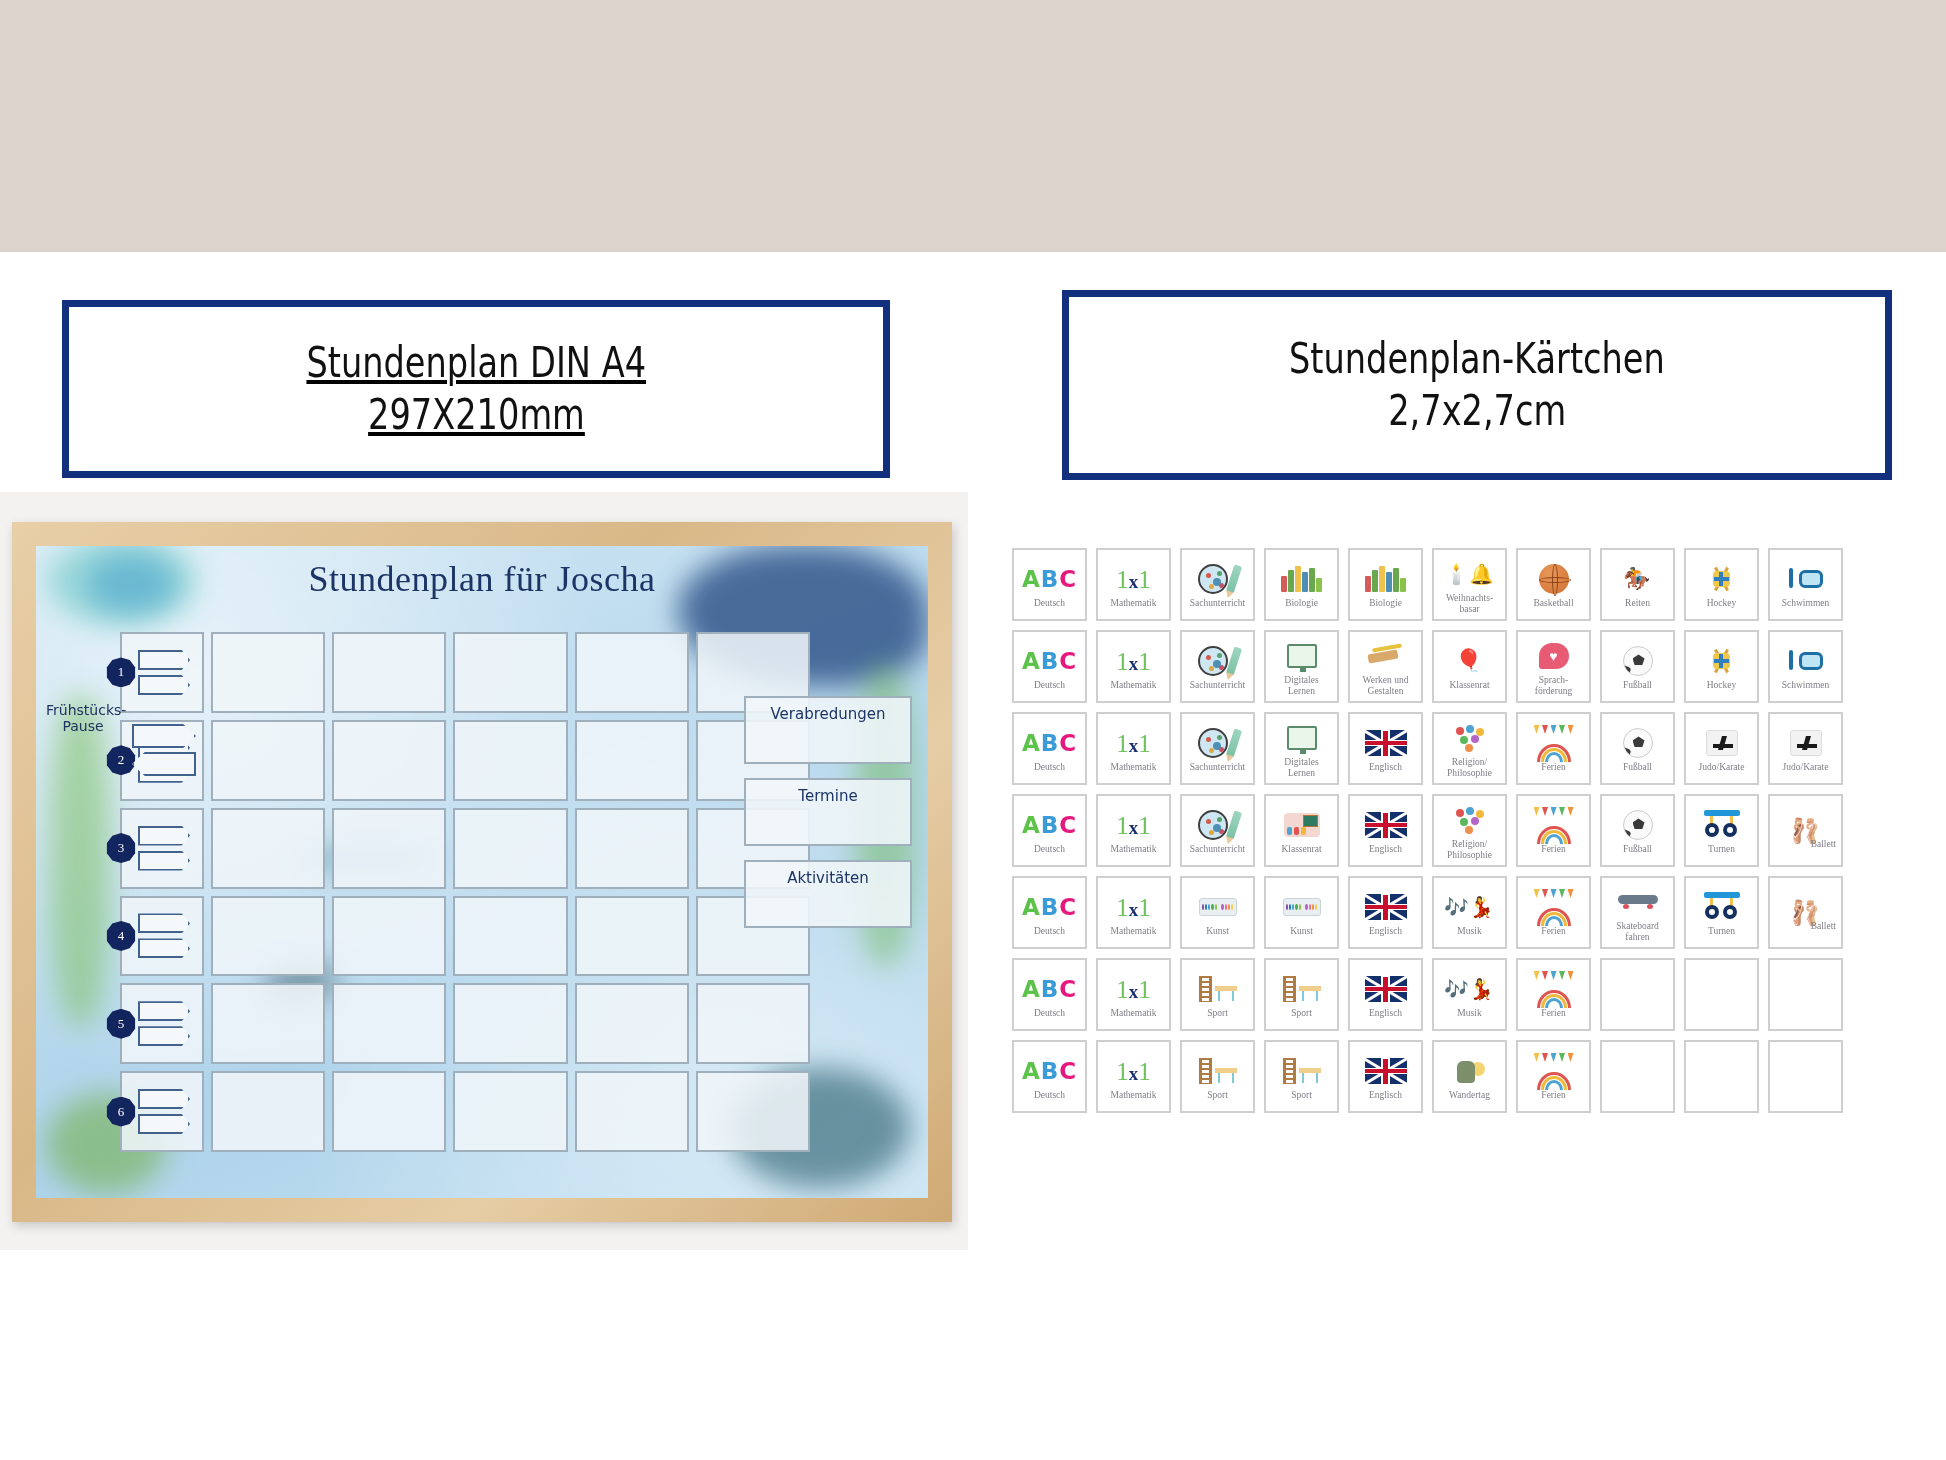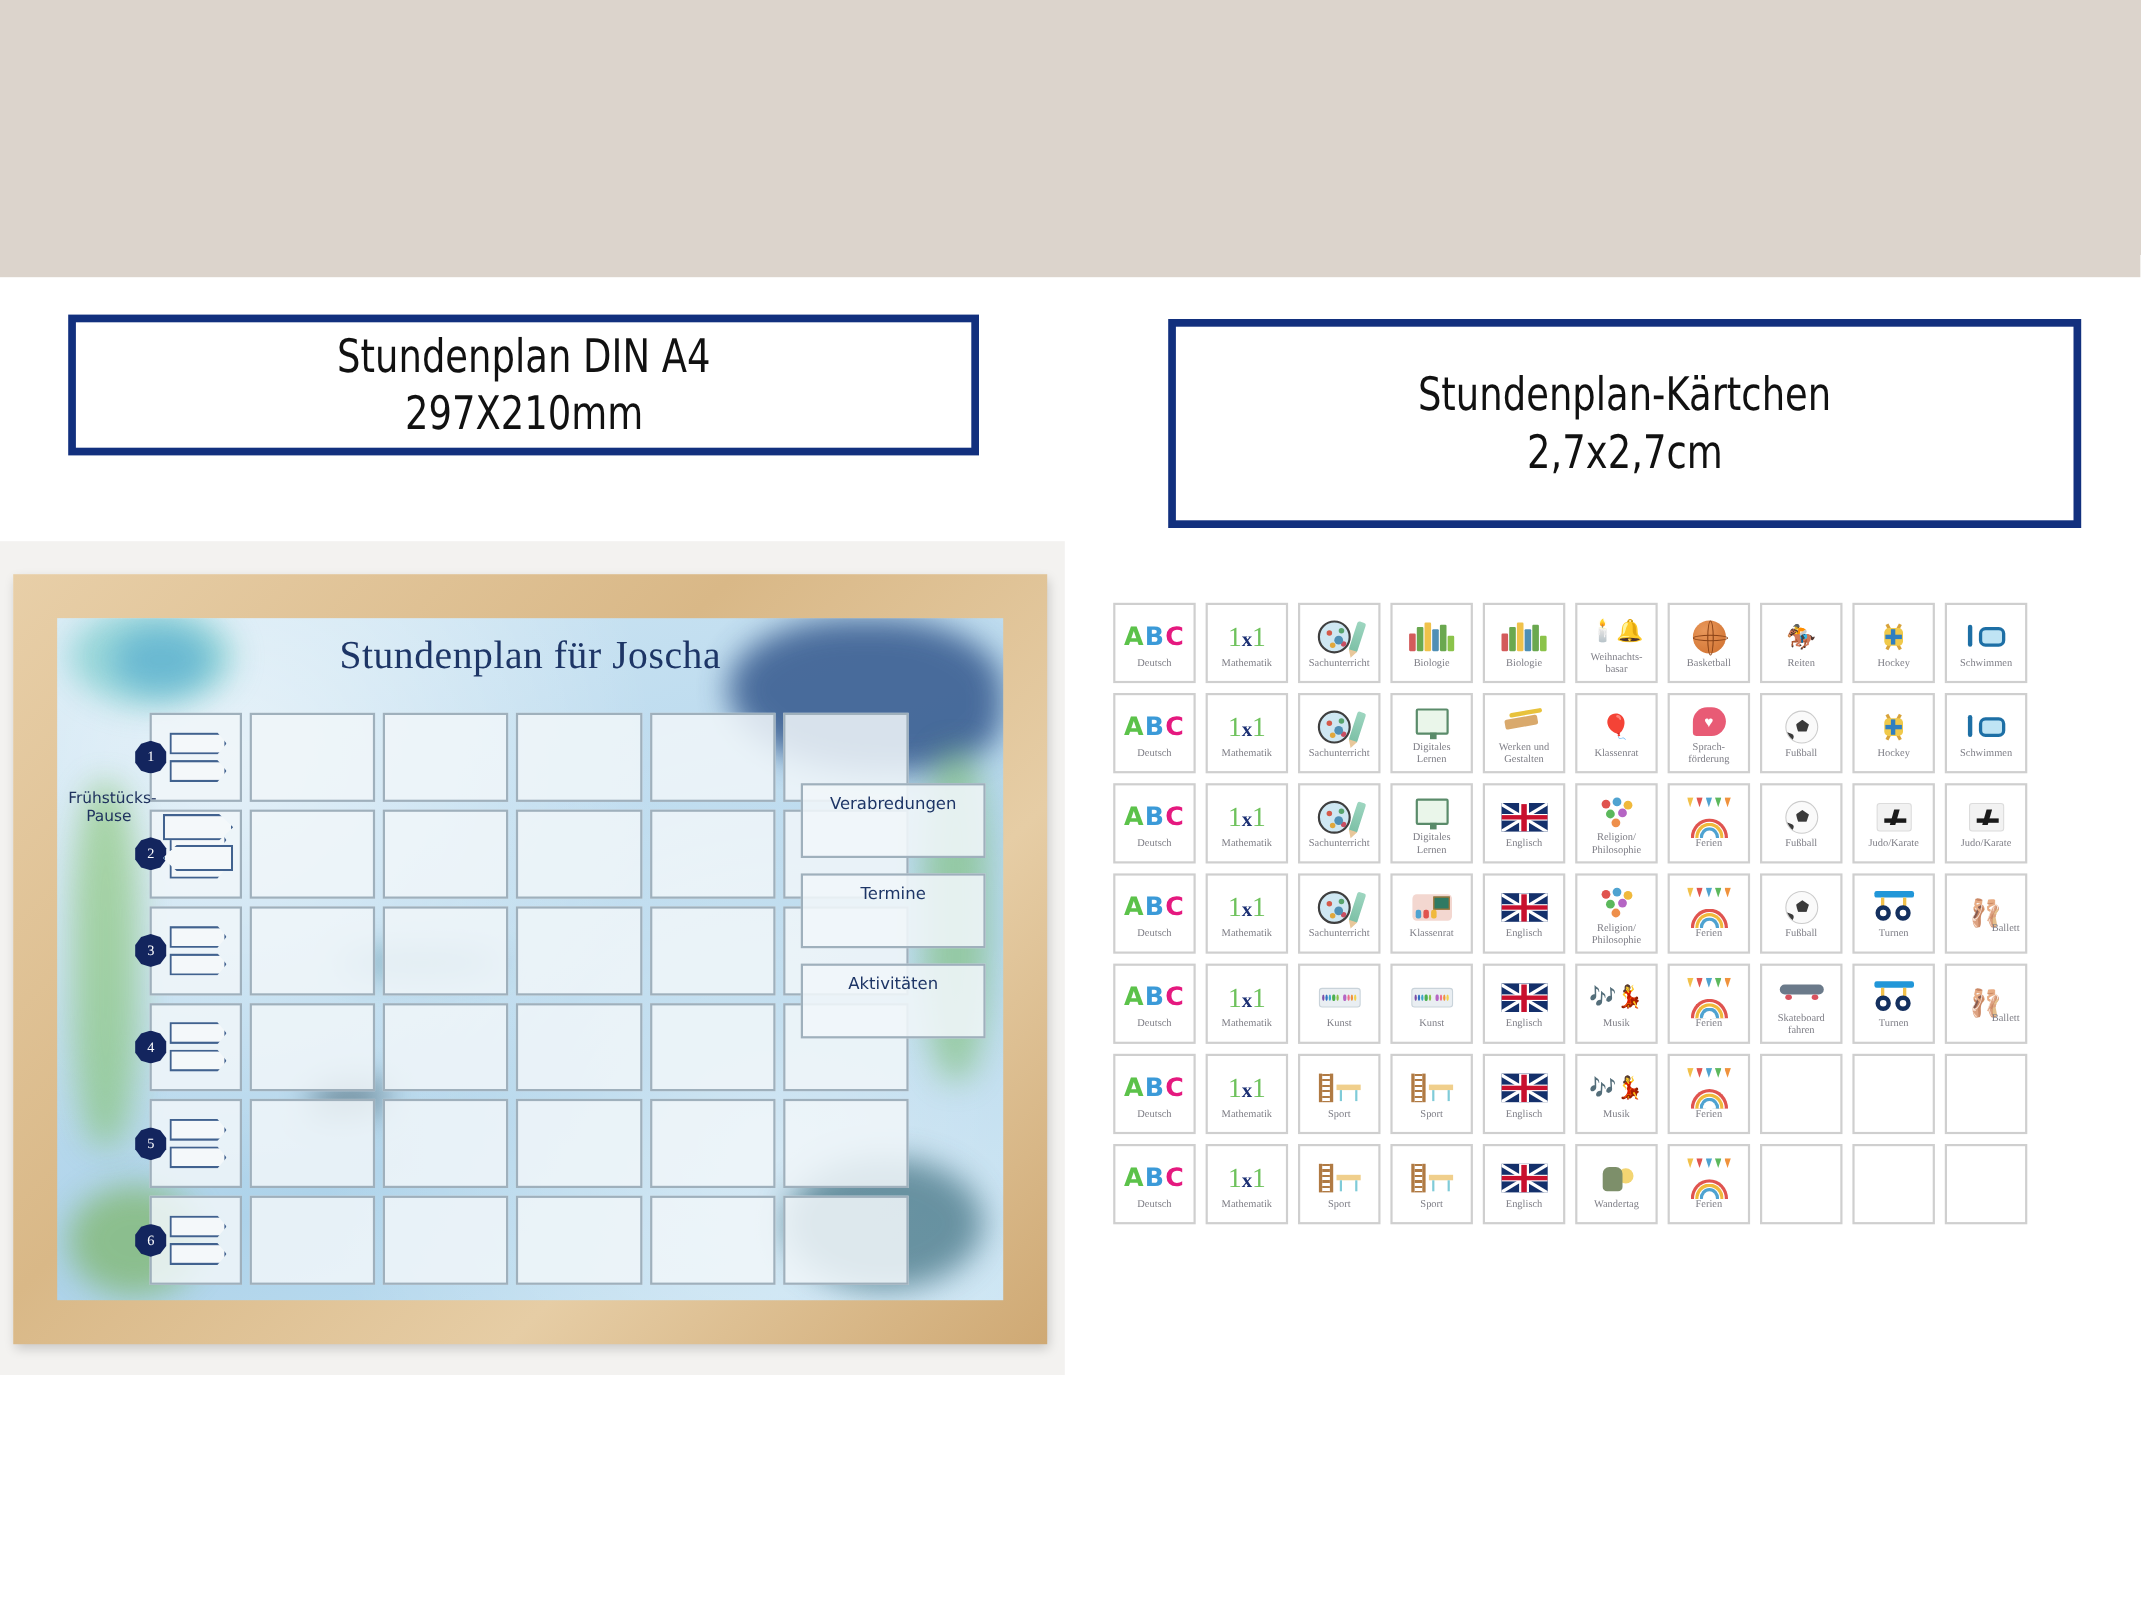--- a/index.html
+++ b/index.html
@@ -33,32 +33,32 @@
   .sub-box {
     position: absolute; background: #fff; border: 7px solid #12307e;
     display: flex; flex-direction: column;
     align-items: center; justify-content: center;
   }
   .sub-box .line {
     font-size: 42px; color: #111; line-height: 1.25; white-space: nowrap;
     font-family: "DejaVu Sans", sans-serif;
     transform: scaleX(0.80); transform-origin: center;
   }
-  #sub-left  { left: 62px;  top: 286px; width: 828px; height: 128px; }
+  #sub-left  { left: 62px;  top: 300px; width: 828px; height: 178px; text-decoration: underline; }
   #sub-right { left: 1062px;top: 290px; width: 830px; height: 190px; }
 
   
   .photo {
     position: absolute; left: 0; top: 492px; width: 968px; height: 758px;
     background: #f3f2f0; overflow: hidden;
   }
   .frame {
     position: absolute; left: 12px; top: 30px; width: 940px; height: 700px;
     background: linear-gradient(135deg,#e8cfa8,#d9b887 40%,#e6cda5 70%,#cfa974);
-    padding: 40px;
+    padding: 24px;
     box-shadow: 2px 4px 10px rgba(0,0,0,.18);
   }
   .poster {
     position: relative; width: 100%; height: 100%;
     background:
       radial-gradient(circle at 18% 20%, rgba(255,255,255,.55), transparent 45%),
       radial-gradient(circle at 75% 78%, rgba(255,255,255,.40), transparent 50%),
       linear-gradient(160deg,#cfe6f3 0%,#bedcef 35%,#aed3ea 65%,#c6e2f2 100%);
     overflow: hidden;
   }

